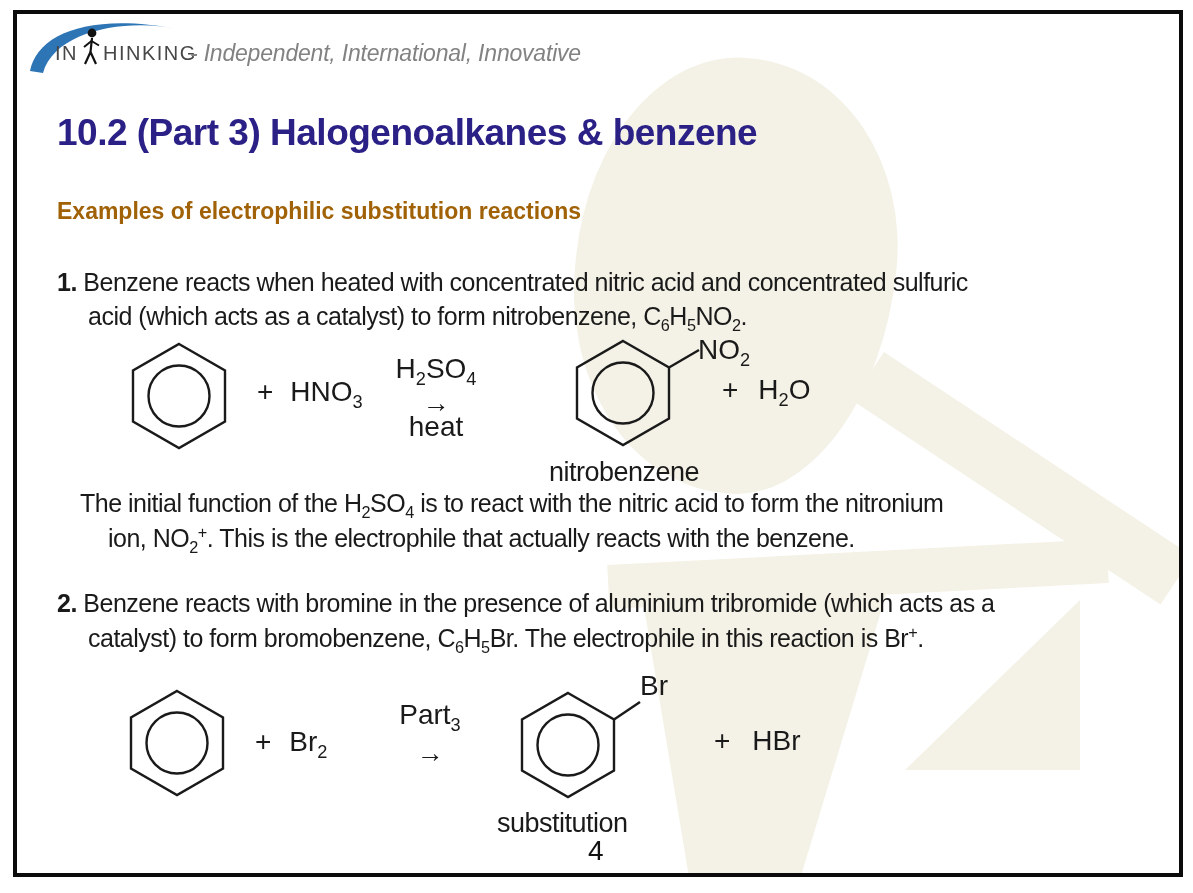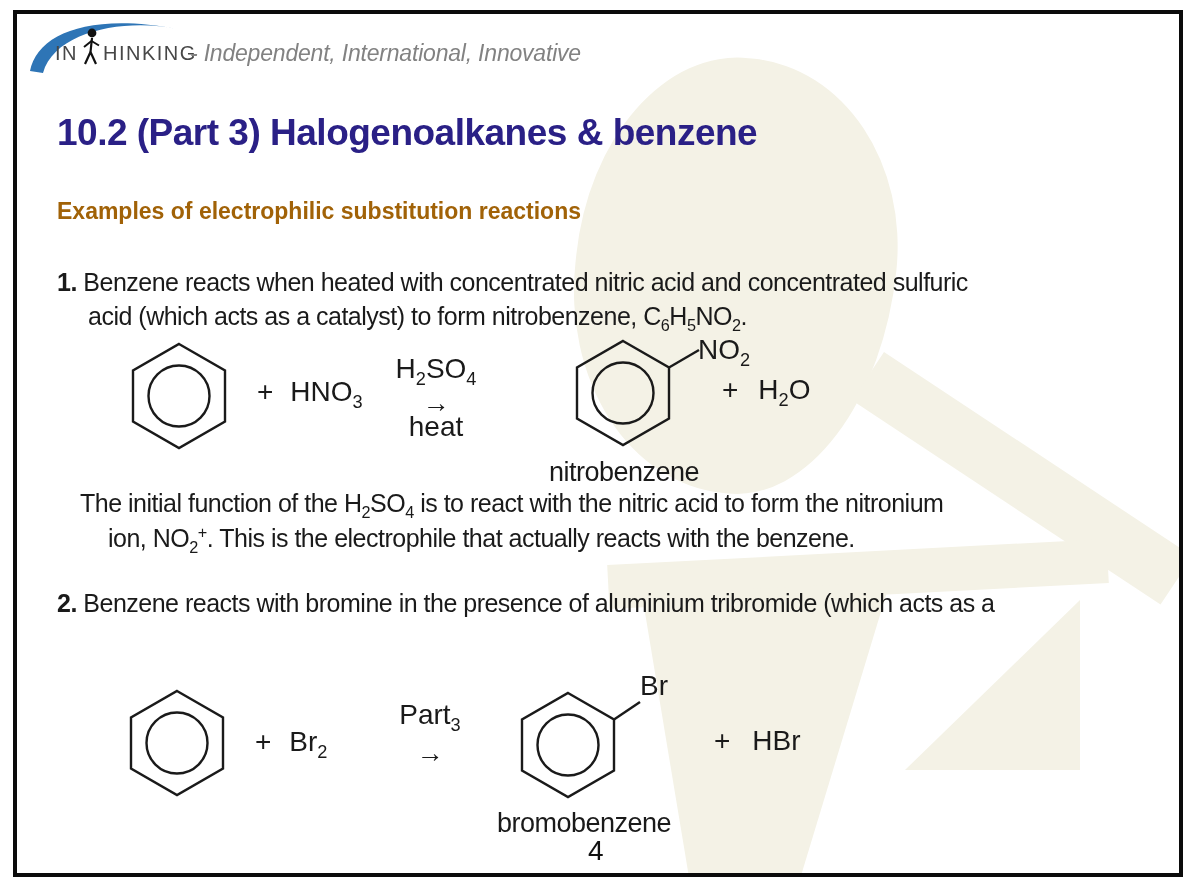--- a/index.html
+++ b/index.html
@@ -95,20 +95,23 @@
       <div class="abs body-line" style="left:80px;top:489px;text-align:center;">
         <span>The initial function of the H</span><sub>2</sub><span>SO</span><sub>4</sub><span> is to react with the nitric acid to form the nitronium</span>
       </div>
       <div class="abs body-line" style="left:80px;top:523px;margin-left:28px;">
         <span>ion, NO</span><sub>2</sub><sup>+</sup><span>. This is the electrophile that actually reacts with the benzene.</span>
       </div>
 
       <div class="abs body-line" style="left:57px;top:589px;">
         <b>2.</b><span> Benzene reacts with bromine in the presence of aluminium tribromide (which acts as a</span>
       </div>
+      <div class="abs body-line" style="left:88px;top:623px;">
+        <span>catalyst) to form bromobenzene, C</span><sub>6</sub><span>H</span><sub>5</sub><span>Br. The electrophile in this reaction is Br</span><sup>+</sup><span>.</span>
+      </div>
 
       <svg class="abs" style="left:127px;top:689px;" width="100" height="108" viewBox="0 0 100 108">
         <polygon class="bz" points="50,2 96,28.5 96,79.5 50,106 4,79.5 4,28.5"></polygon>
         <circle class="bz" cx="50" cy="54" r="30.5"></circle>
       </svg>
       <div class="abs eqrow eqtext" style="left:255px;top:726px;gap:18px;">
         <span>+</span>
         <span><span>Br</span><sub>2</sub></span>
       </div>
       <div class="abs cond" style="left:384px;top:700px;width:92px;">
@@ -118,19 +121,19 @@
       <svg class="abs" style="left:518px;top:691px;" width="150" height="108" viewBox="0 0 150 108">
         <polygon class="bz" points="50,2 96,28.5 96,79.5 50,106 4,79.5 4,28.5"></polygon>
         <circle class="bz" cx="50" cy="54" r="30.5"></circle>
         <path class="bz" d="M96,28.5 L122,11"></path>
       </svg>
       <div class="abs eqtext" style="left:640px;top:670px;">Br</div>
       <div class="abs eqrow eqtext" style="left:714px;top:725px;gap:22px;">
         <span>+</span>
         <span>HBr</span>
       </div>
-      <div class="abs mol-label" style="left:497px;top:796px;">bromobenzene</div>
+      <div class="abs mol-label" style="left:497px;top:796px;">substitution</div>
 
       <div class="abs footer-page" style="left:588px;top:835px;">4</div>
 
     </div>
   </div>
 </div>
 
 </body></html>

